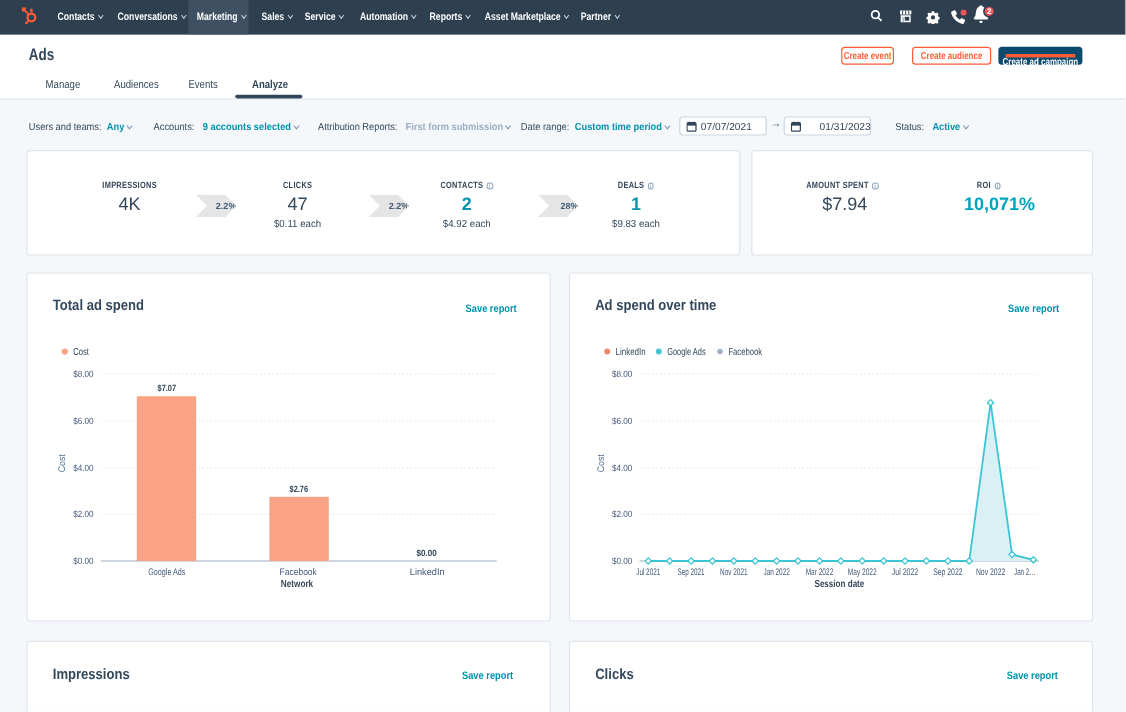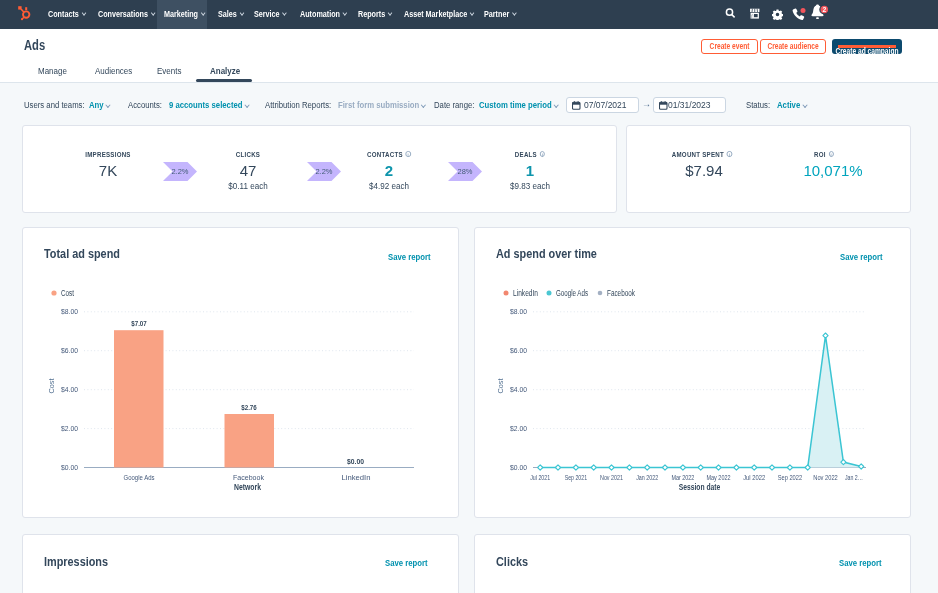--- a/index.html
+++ b/index.html
@@ -31,21 +31,21 @@
 .dinput { position:absolute; top:97px; width:73px; height:16px; background:#fff; border:1px solid #cbd6e2; border-radius:3px; font-size:8.5px; color:#33475b; line-height:14px; }
 
 
 .card { position:absolute; background:#fff; border:1px solid #dfe3eb; border-radius:3px; }
 
 
 .slabel { position:absolute; top:150px; font-size:7.5px; font-weight:bold; letter-spacing:0.3px; color:#33475b; text-align:center; white-space:nowrap; transform:scaleX(0.82); transform-origin:center; }
 .sval { position:absolute; top:162px; font-size:15px; color:#33475b; text-align:center; }
 .steal { color:#0e95ac; font-weight:bold; }
 .ssub { position:absolute; top:181px; font-size:8.5px; color:#33475b; text-align:center; transform:scaleX(0.95); transform-origin:center; }
-.chip { position:absolute; top:162px; width:34px; height:19px; background:#c4b5fd; line-height:19px; text-align:center; font-size:7.5px; font-weight:normal; color:#425b76; clip-path:polygon(0 0, 72% 0, 100% 50%, 72% 100%, 0 100%, 28% 50%); }
+.chip { position:absolute; top:162px; width:34px; height:19px; background:#e5e5e5; line-height:19px; text-align:right; font-size:7.5px; font-weight:bold; color:#425b76; clip-path:polygon(0 0, 72% 0, 100% 50%, 72% 100%, 0 100%, 28% 50%); }
 .info { display:inline-block; width:6.5px; height:6.5px; border-radius:50%; border:1px solid #8da5bd; background:transparent; color:#8da5bd; font-size:5px; line-height:6.3px; text-align:center; font-weight:bold; vertical-align:0.5px; margin-left:3.5px; }
 
 
 .ctitle { position:absolute; font-size:12.5px; font-weight:bold; color:#33475b; transform:scaleX(0.87); transform-origin:left center; white-space:nowrap; }
 .save { position:absolute; font-size:9px; font-weight:bold; color:#0091ae; transform:scaleX(0.86); transform-origin:left center; white-space:nowrap; }
 </style>
 </head>
 <body>
 
 <div id="nav">
@@ -94,21 +94,21 @@
   <svg class="abs" style="left:810px;top:3px" width="20" height="19" viewBox="0 0 20 19">
     <path d="M7.5 1.6 C8.3 1.6 8.9 2 9.1 2.7 C11.3 3.4 11.6 6.5 11.9 8.6 C12.1 10 12.5 10.8 13.2 11.5 C13.9 12.3 13.5 13.2 12.3 13.2 H2.7 C1.5 13.2 1.1 12.3 1.8 11.5 C2.5 10.8 2.9 10 3.1 8.6 C3.4 6.5 3.7 3.4 5.9 2.7 C6.1 2 6.7 1.6 7.5 1.6 Z" fill="#fff"></path>
     <rect x="6.1" y="14.2" width="2.8" height="1.9" rx="0.95" fill="#fff"></rect>
     <circle cx="14.3" cy="6.5" r="4.4" fill="#f2545b" stroke="#2e3f50" stroke-width="1.3"></circle>
     <text x="14.3" y="9" font-size="6.8" fill="#fff" text-anchor="middle" font-weight="bold" font-family="Liberation Sans">2</text>
   </svg>
 </div>
 
 <div id="header"></div>
 <div id="ads-title">Ads</div>
-<div class="btn btn-o" style="left:701px;width:57px">
+<div class="btn btn-o" style="left:701px;width:44px">
     <span>Create event</span>
   </div>
 <div class="btn btn-o" style="left:760px;width:66px">
     <span>Create audience</span>
   </div>
 <div class="btn btn-f" style="left:832px;width:70px">
     <span>Create ad campaign</span>
   </div>
 <div class="tab" style="left:38px">Manage</div>
 <div class="tab" style="left:95px">Audiences</div>
@@ -134,47 +134,47 @@
   <span style="margin-left:17px">07/07/2021</span>
 </div>
 <div class="flabel" style="left:642px;top:98px;color:#506e90;font-size:10px">→</div>
 <div class="dinput" style="left:653px">
   <svg style="position:absolute;left:5px;top:3px" width="8.5" height="9" viewBox="0 0 8.5 9">
       <rect x="0.5" y="1.3" width="7.5" height="7" rx="1" fill="none" stroke="#33475b" stroke-width="1.1"></rect>
       <rect x="0.5" y="1.3" width="7.5" height="2.4" fill="#33475b"></rect>
       <line x1="2.4" y1="0.2" x2="2.4" y2="1.8" stroke="#33475b" stroke-width="1.1"></line>
       <line x1="6.1" y1="0.2" x2="6.1" y2="1.8" stroke="#33475b" stroke-width="1.1"></line>
     </svg>
-  <span style="margin-left:14px">01/31/2023</span>
+  <span style="margin-left:29px">01/31/2023</span>
 </div>
 <div class="flabel" style="left:746px">Status:</div>
 <div class="fval" style="left:777px">Active<span class="chev2"></span></div>
 
 <div class="card" style="left:22px;top:125px;width:595px;height:88px"></div>
 <div class="card" style="left:626px;top:125px;width:285px;height:88px"></div>
 
 <div class="slabel" style="left:58px;width:100px">IMPRESSIONS</div>
-<div class="sval" style="left:58px;width:100px">7K</div>
+<div class="sval" style="left:58px;width:100px">4K</div>
 <div class="chip" style="left:163px">2.2%</div>
 <div class="slabel" style="left:198px;width:100px">CLICKS</div>
 <div class="sval" style="left:198px;width:100px">47</div>
 <div class="ssub" style="left:198px;width:100px">$0.11 each</div>
 <div class="chip" style="left:307px">2.2%</div>
 <div class="slabel" style="left:339px;width:100px">CONTACTS<span class="info">i</span></div>
 <div class="sval steal" style="left:339px;width:100px">2</div>
 <div class="ssub" style="left:339px;width:100px">$4.92 each</div>
 <div class="chip" style="left:448px">28%</div>
 <div class="slabel" style="left:480px;width:100px">DEALS<span class="info">i</span></div>
 <div class="sval steal" style="left:480px;width:100px">1</div>
 <div class="ssub" style="left:480px;width:100px">$9.83 each</div>
 
 <div class="slabel" style="left:652px;width:100px">AMOUNT SPENT<span class="info">i</span></div>
 <div class="sval" style="left:654px;width:100px">$7.94</div>
 <div class="slabel" style="left:774px;width:100px">ROI<span class="info">i</span></div>
-<div class="sval" style="left:783px;width:100px;color:#00a4bd;font-weight:normal">10,071%</div>
+<div class="sval" style="left:783px;width:100px;color:#00a4bd;font-weight:bold">10,071%</div>
 
 <div class="card" style="left:22px;top:227px;width:437px;height:291px"></div>
 <div class="ctitle" style="left:44px;top:247px">Total ad spend</div>
 <div class="save" style="left:388px;top:252px">Save report</div>
 <svg class="abs" style="left:22px;top:227px" width="437" height="291" viewBox="0 0 437 291">
 
   <circle cx="32" cy="66" r="2.6" fill="#f9a284"></circle>
   <text x="39" y="69" font-size="8.5" fill="#33475b" textLength="13" lengthAdjust="spacingAndGlyphs">Cost</text>
 
   <g stroke="#dfe6ee" stroke-width="1" stroke-dasharray="1,2.4">

